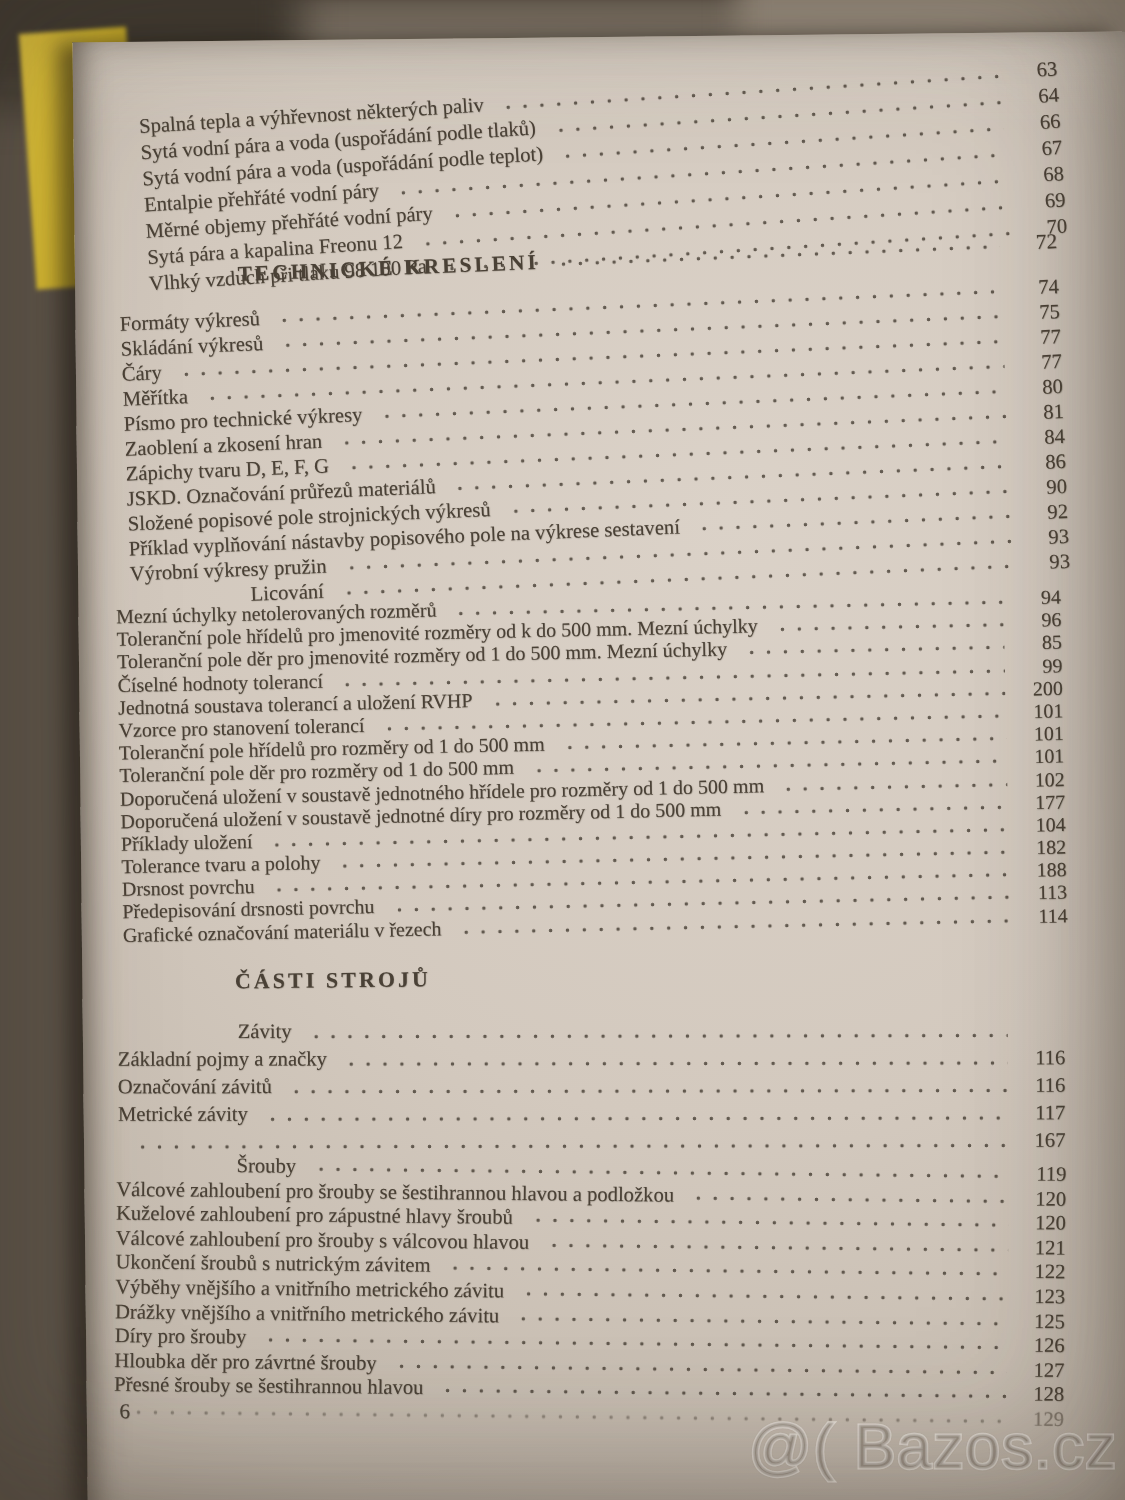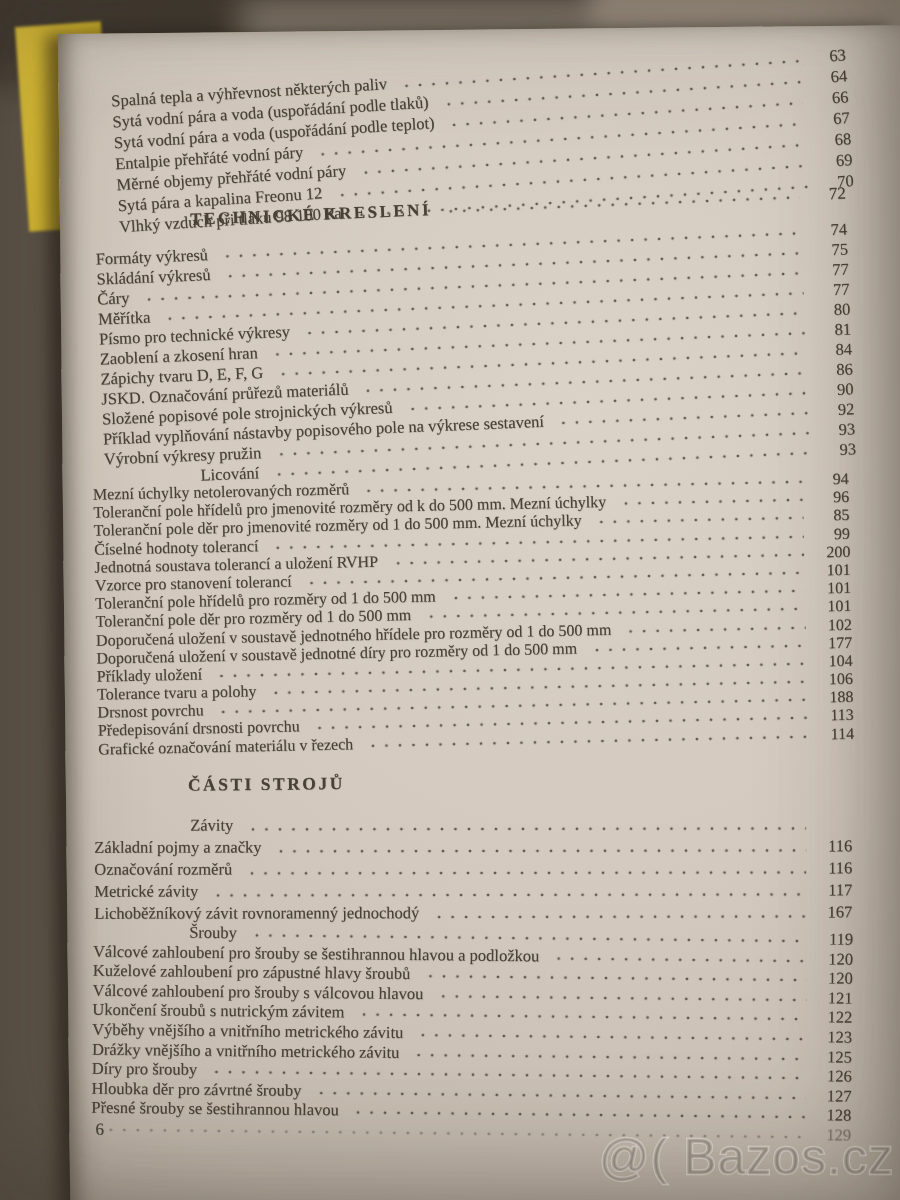--- a/index.html
+++ b/index.html
@@ -227,21 +227,21 @@
           <span class="pno">177</span>
         </div>
         <div class="entry">
           <span class="label">Příklady uložení</span>
           <span class="dots"></span>
           <span class="pno">104</span>
         </div>
         <div class="entry">
           <span class="label">Tolerance tvaru a polohy</span>
           <span class="dots"></span>
-          <span class="pno">106</span>
+          <span class="pno">182</span>
         </div>
         <div class="entry">
           <span class="label">Drsnost povrchu</span>
           <span class="dots"></span>
           <span class="pno">188</span>
         </div>
         <div class="entry">
           <span class="label">Předepisování drsnosti povrchu</span>
           <span class="dots"></span>
           <span class="pno">113</span>
@@ -262,31 +262,30 @@
           <span class="label">Závity</span>
           <span class="dots"></span>
           <span class="pno"></span>
         </div>
         <div class="entry">
           <span class="label">Základní pojmy a značky</span>
           <span class="dots"></span>
           <span class="pno">116</span>
         </div>
         <div class="entry">
-          <span class="label">Označování rozměrů</span>
+          <span class="label">Označování závitů</span>
           <span class="dots"></span>
           <span class="pno">116</span>
         </div>
         <div class="entry">
           <span class="label">Metrické závity</span>
           <span class="dots"></span>
           <span class="pno">117</span>
         </div>
         <div class="entry">
-          <span class="label">Lichoběžníkový závit rovnoramenný jednochodý</span>
           <span class="dots"></span>
           <span class="pno">167</span>
         </div>
       </div>
     <div class="block" id="blk-s3b">
         <div class="entry indent">
           <span class="label">Šrouby</span>
           <span class="dots"></span>
           <span class="pno">119</span>
         </div>

